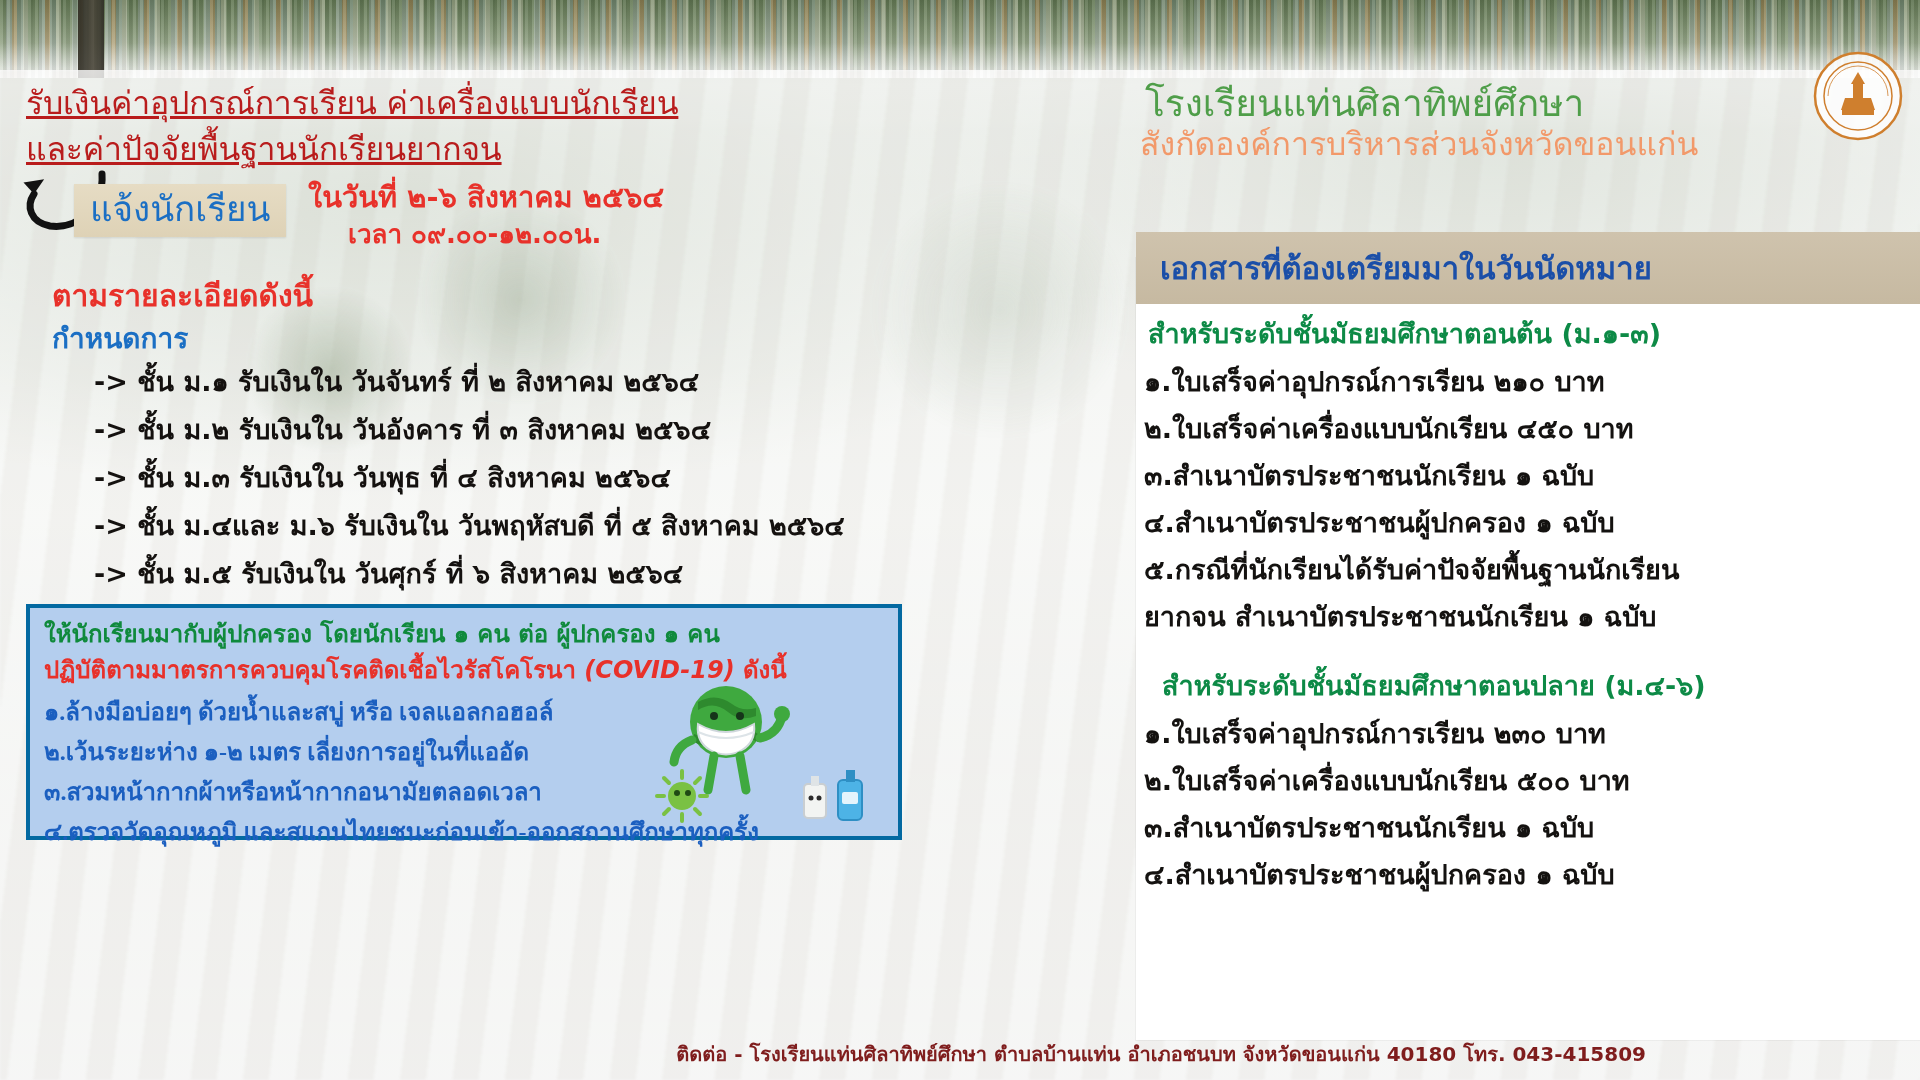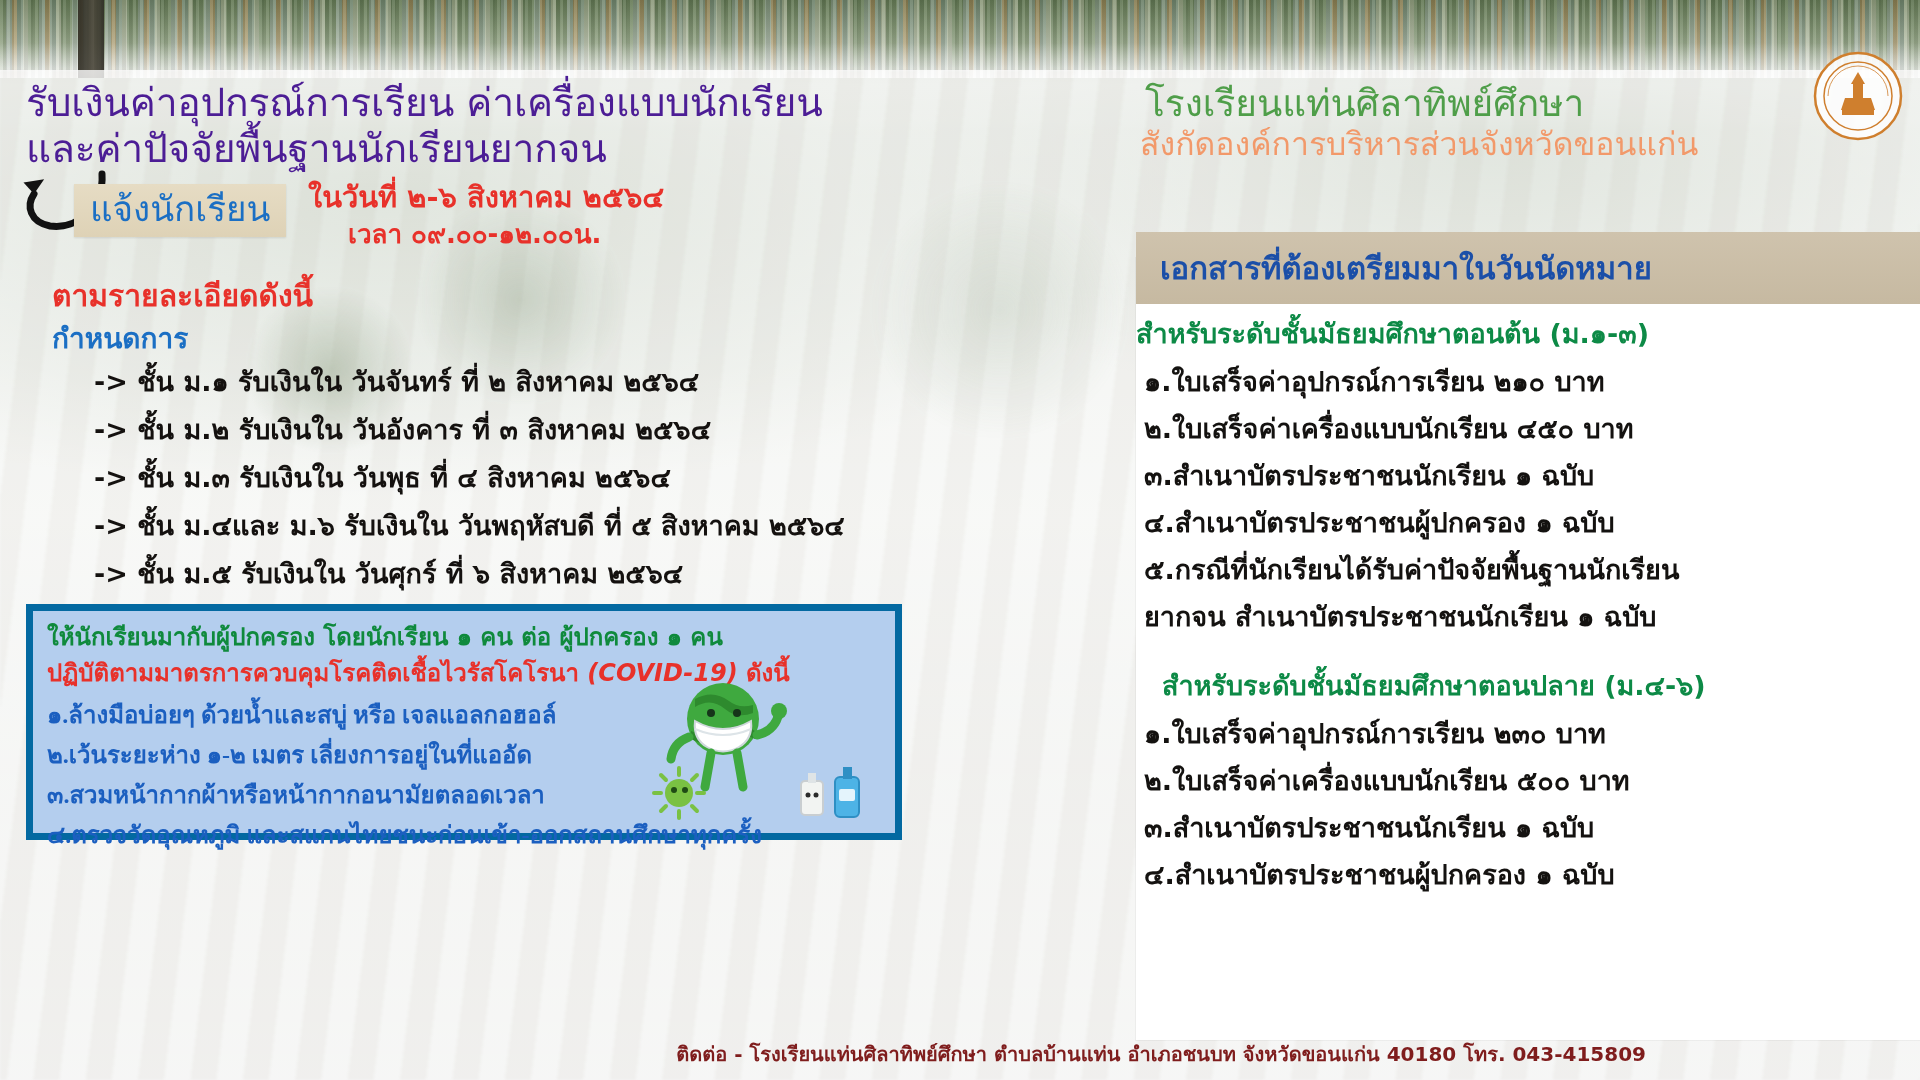--- a/index.html
+++ b/index.html
@@ -93,25 +93,26 @@
   }
 
   
   .header-left {
     position: absolute;
     left: 26px; top: 80px;
     width: 880px;
   }
   .title-line {
     font-family: "DejaVu Sans", "Liberation Sans", sans-serif;
-    font-size: 39px;
+    font-size: 32px;
     line-height: 46px;
-    color: #4c1d95;
+    color: #b91c1c;
     letter-spacing: -.2px;
     white-space: nowrap;
+    text-decoration: underline;
   }
 
   
   .curve-arrow {
     position: absolute;
     left: 20px; top: 160px;
     width: 92px; height: 76px;
   }
 
   
@@ -168,21 +169,21 @@
     white-space: nowrap;
     margin-left: 44px;
   }
 
   
   .covid-panel {
     position: absolute;
     left: 26px; top: 604px;
     width: 876px; height: 236px;
     background: #b4ceee;
-    border: 7px solid #0369a1;
+    border: 4px solid #0369a1;
   }
   .covid-line-1 {
     position: absolute;
     left: 14px; top: 10px;
     color: #0f8a3c;
     font-weight: bold;
     font-size: 24px;
     line-height: 32px;
     font-family: "DejaVu Sans", "Liberation Sans", sans-serif;
     white-space: nowrap;
@@ -261,21 +262,21 @@
     font-weight: bold;
     font-size: 31px;
     font-family: "DejaVu Sans", "Liberation Sans", sans-serif;
   }
   .docs-body { position: absolute; left: 0; top: 52px; width: 784px; }
   .docs-section-title {
     color: #0d8a46;
     font-weight: bold;
     font-size: 27px;
     line-height: 48px;
-    margin-left: 0;
+    margin-left: 12px;
     white-space: nowrap;
     font-family: "DejaVu Sans", "Liberation Sans", sans-serif;
   }
   .docs-section-title.lower { margin-left: 26px; }
   .docs-item {
     color: #141210;
     font-weight: bold;
     font-size: 27px;
     line-height: 47px;
     margin-left: 8px;

